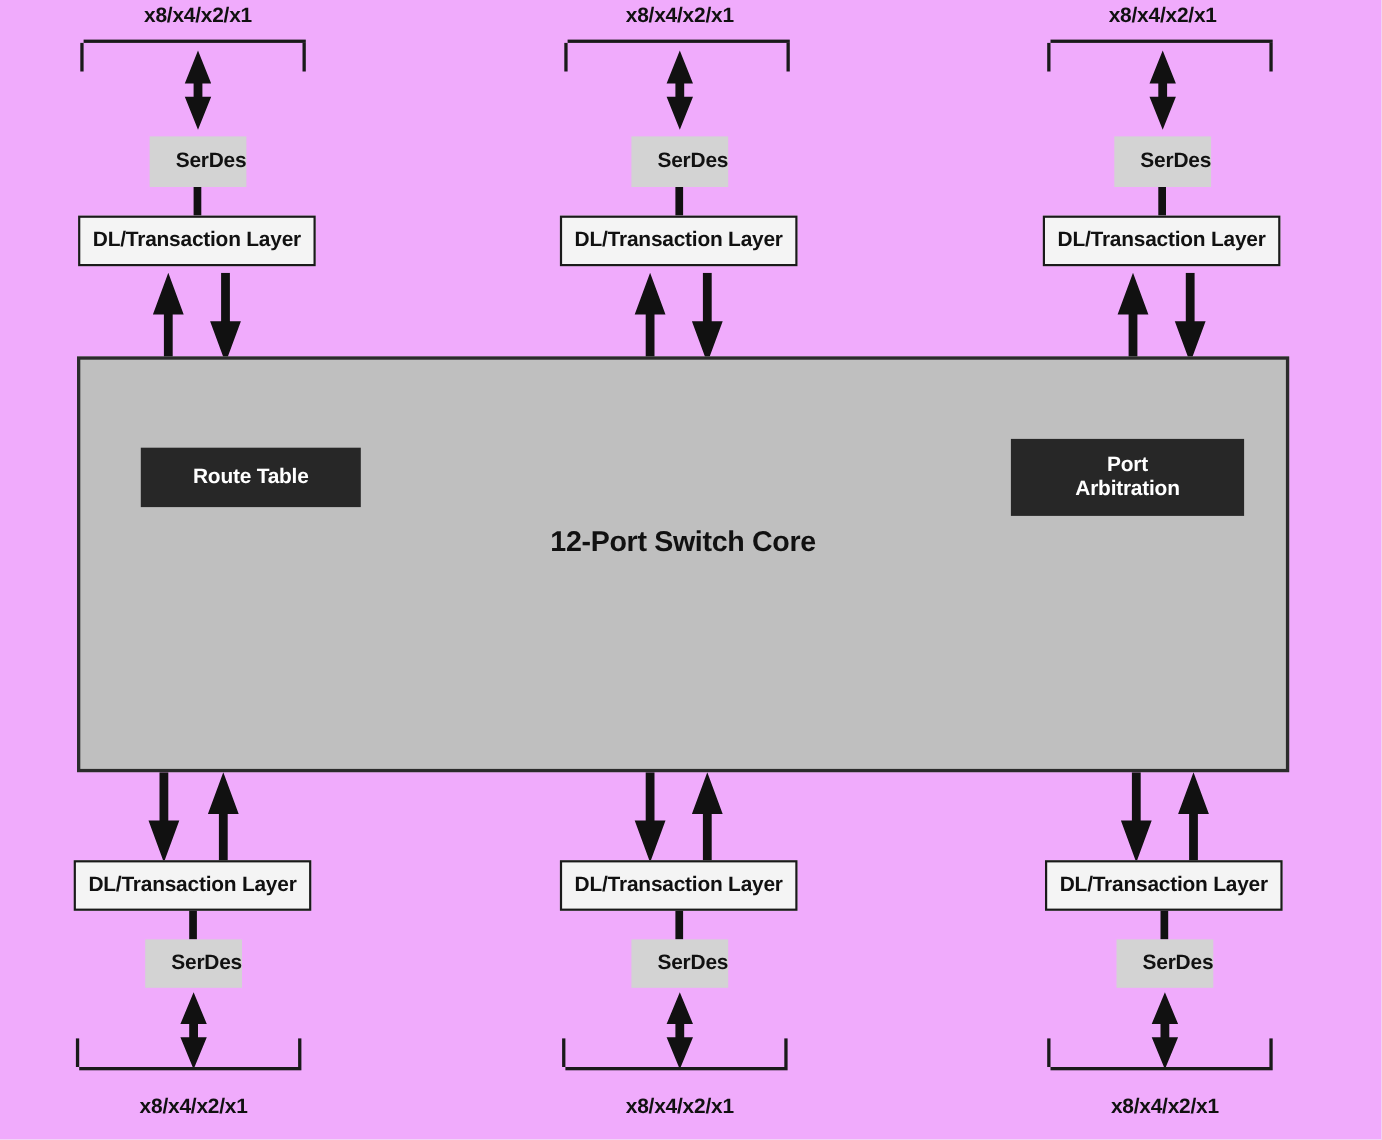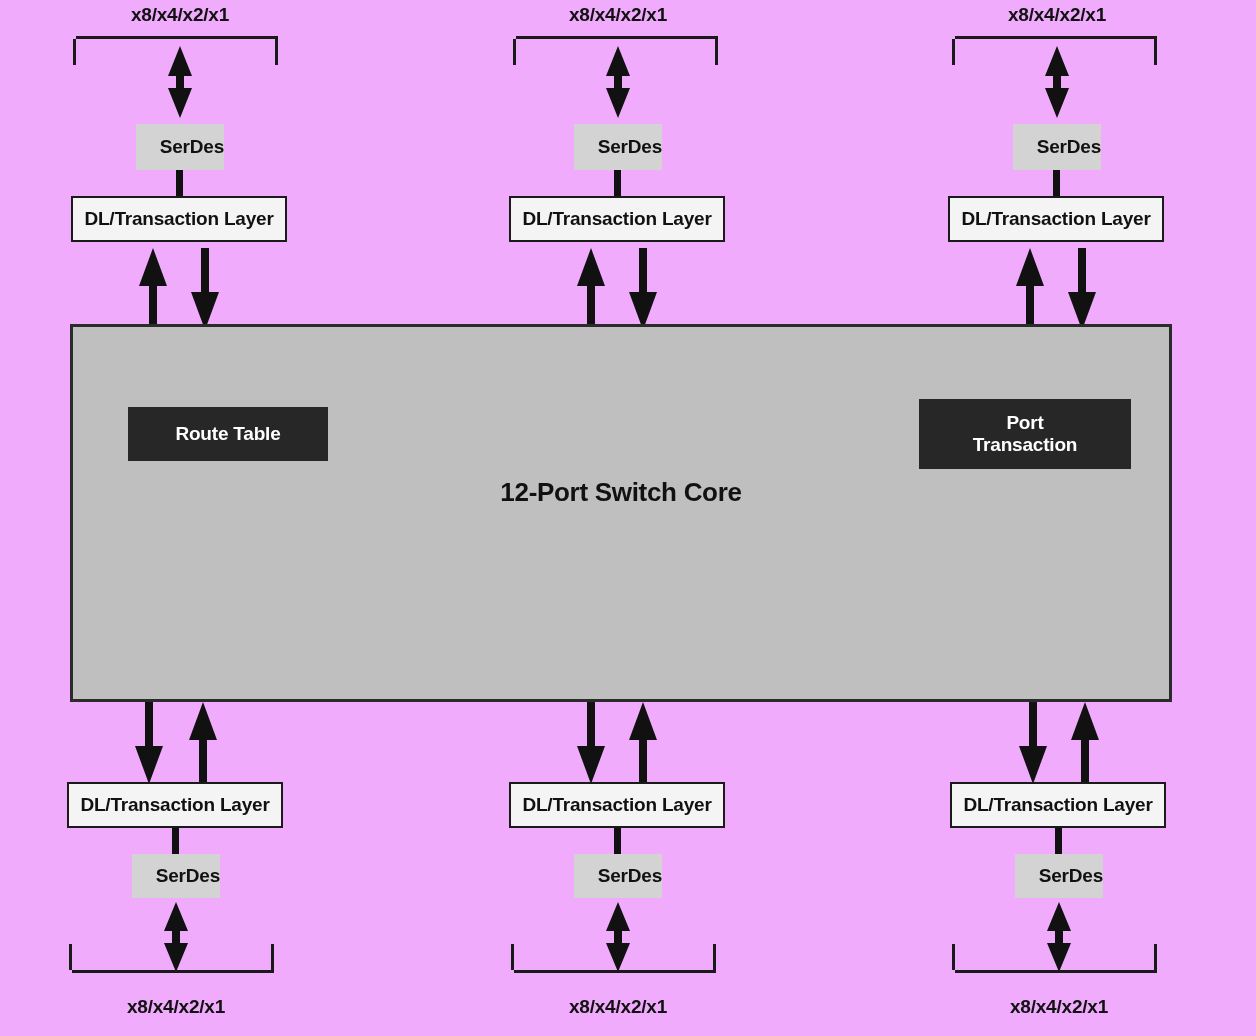--- a/index.html
+++ b/index.html
@@ -213,21 +213,21 @@
 
     <div class="core-title">12-Port Switch Core</div>
 
     <div class="core-block" style="left:55px; top:80px; width:200px; height:54px;justify-content:center;">
       <span>Route Table</span>
     </div>
 
 
     <div class="core-block" style="left:810px; top:72px; width:212px; height:70px; flex-direction:column;margin-left:36px;">
       <span>Port</span>
-      <span>Transaction</span>
+      <span>Arbitration</span>
     </div>
 
 
   </div>
 
   <svg class="arrow-svg" style="left:134px; top:702px;" width="30" height="82">
     <polygon points="15,82 1,44 11,44 11,0 19,0 19,44 29,44" fill="#111111"></polygon>
   </svg>
   <svg class="arrow-svg" style="left:188px; top:702px;" width="30" height="82">
     <polygon points="15,0 29,38 19,38 19,82 11,82 11,38 1,38" fill="#111111"></polygon>

